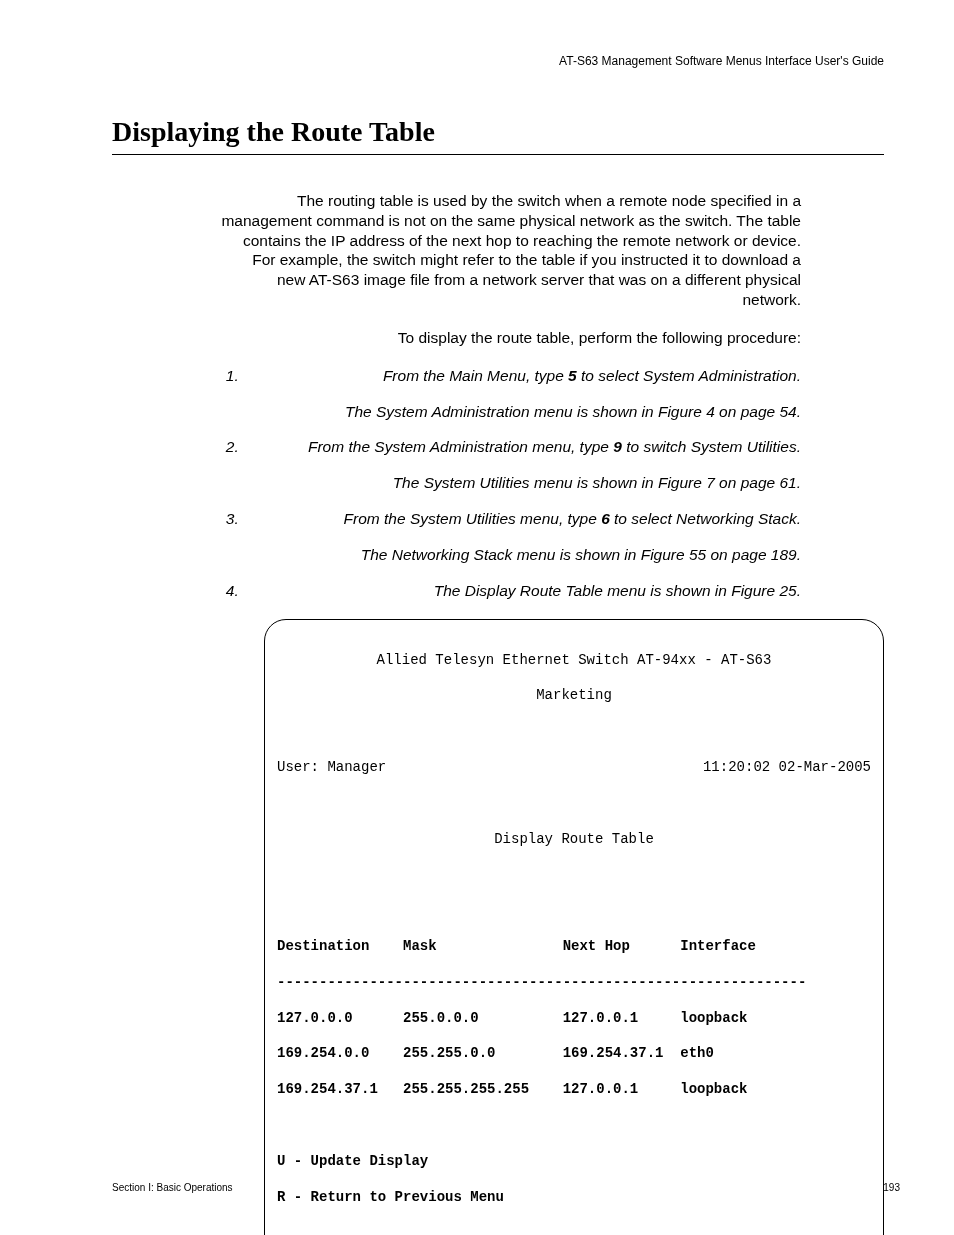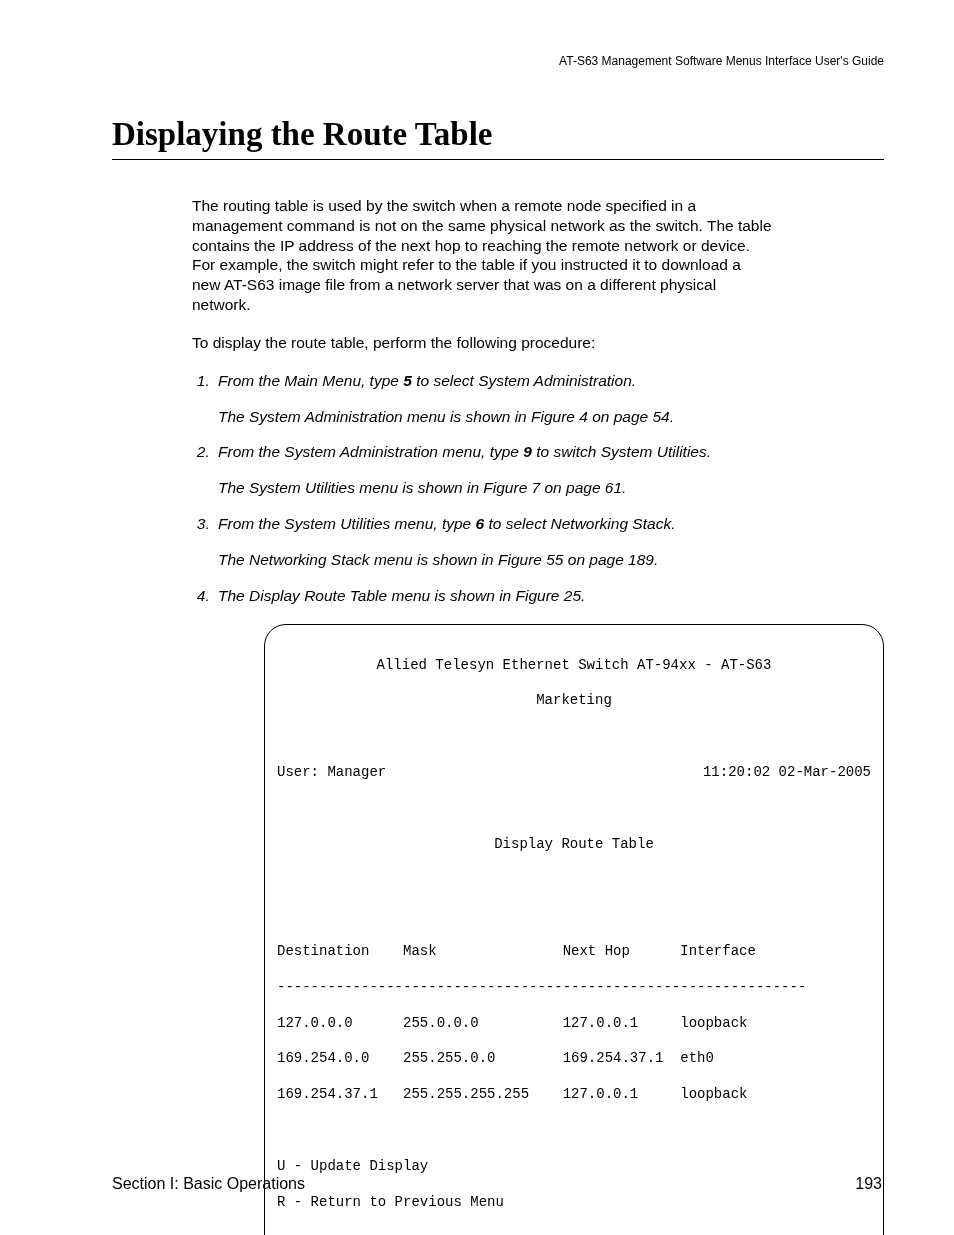--- a/index.html
+++ b/index.html
@@ -19,34 +19,35 @@
   }
   .running-header {
     position: absolute;
     top: 54px;
     right: 70px;
     font-size: 12px;
   }
   .section-title {
     font-family: "Times New Roman", Times, serif;
     font-weight: bold;
-    font-size: 33px;
+    font-size: 28px;
     margin-top: 62px;
     margin-bottom: 6px;
   }
   .rule {
     border: none;
     border-top: 1px solid #000;
     margin: 0 0 36px 0;
   }
   .body-col {
-    margin-left: 80px;
+    margin-left: 109px;
     max-width: 580px;
     font-size: 15.5px;
     line-height: 1.28;
+    text-align: right;
   }
   .para {
     margin: 0 0 18px 0;
   }
   ol.steps {
     list-style: decimal;
     padding-left: 22px;
     margin: 0;
     font-style: italic;
   }
@@ -68,33 +69,34 @@
     line-height: 1.28;
     white-space: pre;
     box-sizing: border-box;
   }
   .screen-title {
     text-align: center;
     white-space: pre-wrap;
   }
   .screen-row {
     white-space: pre;
+    font-weight: bold;
   }
   .screen-flex {
     display: flex;
     justify-content: space-between;
     white-space: normal;
   }
   .screen-flex > span { white-space: pre; }
   .footer {
     position: absolute;
     bottom: 42px;
     left: 112px;
-    right: 72px;
-    font-size: 16px;
+    right: 54px;
+    font-size: 10px;
     display: flex;
     justify-content: space-between;
   }
 </style>
 </head>
 <body>
 
 <div class="page">
 
   <div class="running-header">AT-S63 Management Software Menus Interface User's Guide</div>

